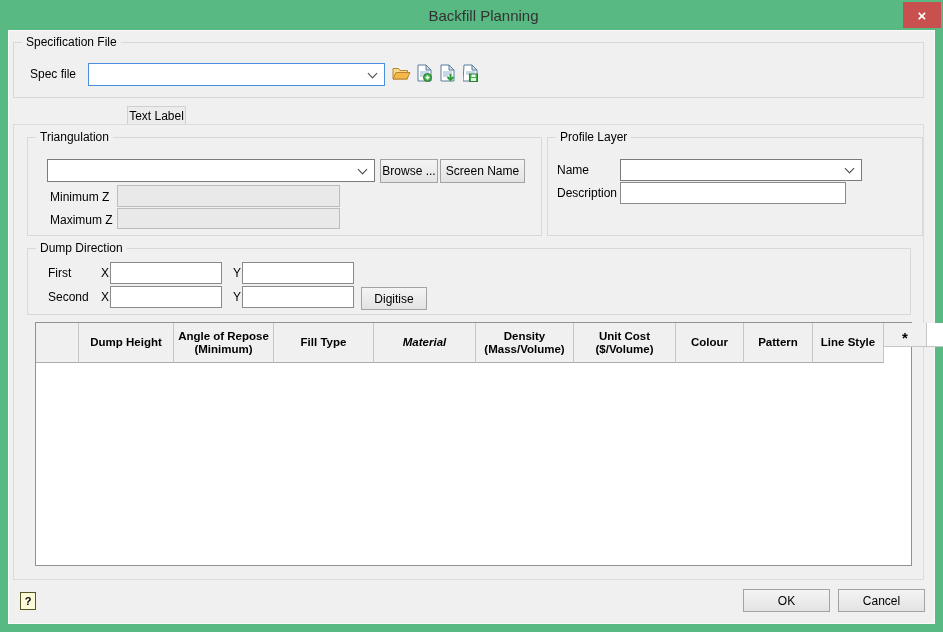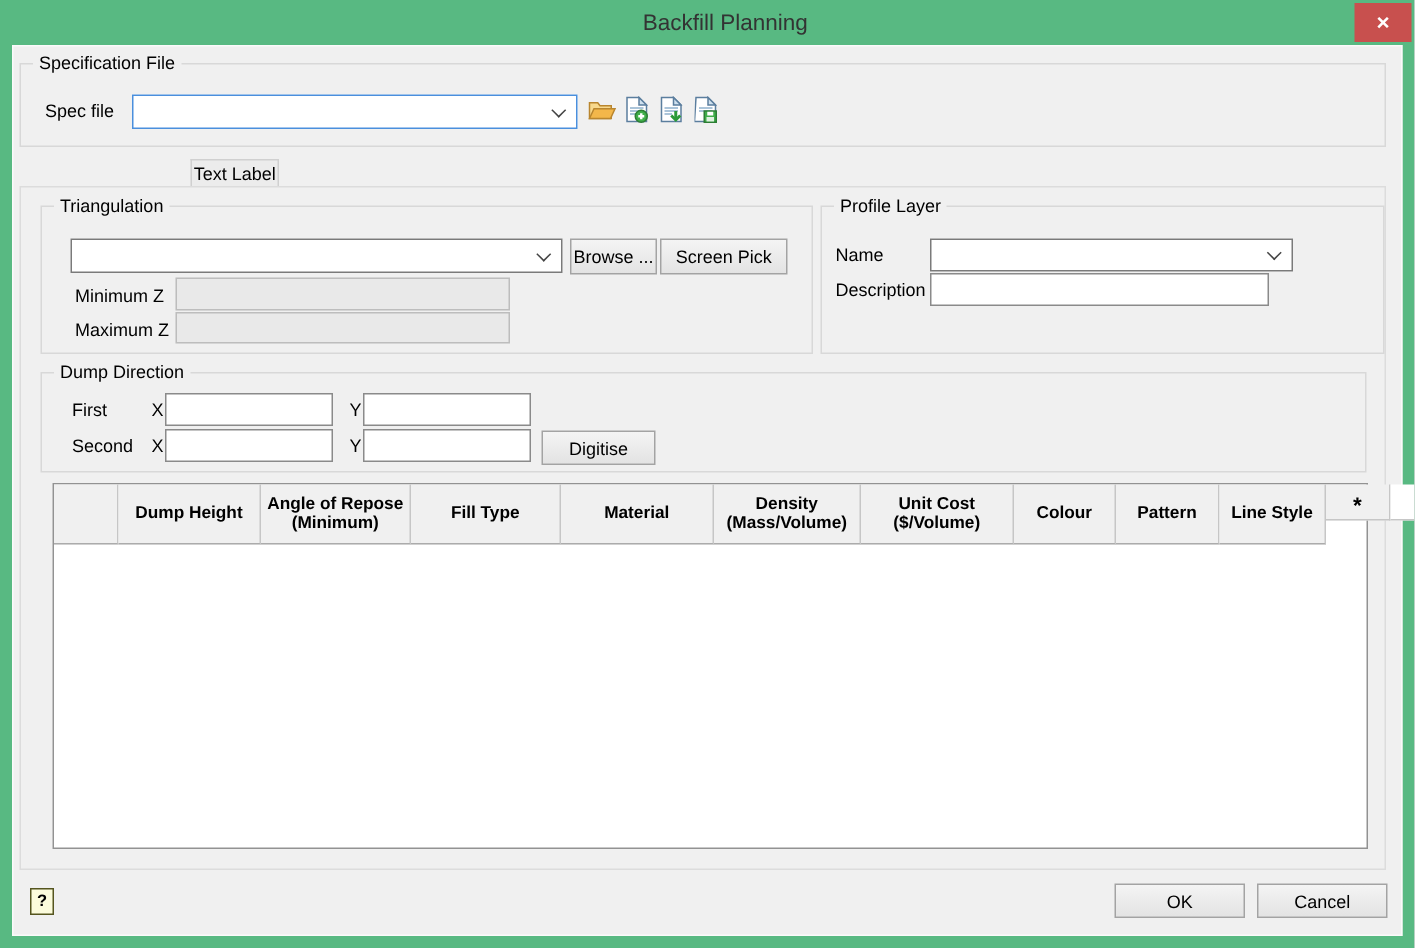--- a/index.html
+++ b/index.html
@@ -55,21 +55,21 @@
   .hc { background:#f0f0f0; border-right:1px solid #c6c6c6; border-bottom:1px solid #ababab;
     display:flex; flex-direction:column; align-items:center; justify-content:center;
     font-weight:bold; font-size:11.5px; line-height:13px; text-align:center; box-sizing:border-box; }
   .rowh { background:#f0f0f0; border-right:1px solid #c6c6c6; border-bottom:1px solid #c6c6c6;
     display:flex; align-items:center; justify-content:center; box-sizing:border-box;
     font-weight:bold; }
   .dcell { background:#fff; border-right:1px solid #3b82f6; border-bottom:1px solid #c6c6c6;
     box-sizing:border-box; display:flex; align-items:center; }
   .dcell.gray { background:#ececec; }
   .dcell.num { justify-content:flex-end; padding-right:3px; }
-  .w0{width:43px;} .w1{width:95px;} .w2{width:100px;} .w3{width:100px;} .w4{width:102px;}
+  .w0{width:43px;} .w1{width:95px;} .w2{width:100px;} .w3{width:100px;} .w4{width:102px;font-style:italic;}
   .w5{width:98px;} .w6{width:102px;} .w7{width:68px;} .w8{width:69px;} .w9{width:71px;}
   .wf{flex:1; border-right:none;}
   .hc.wf{background:#f0f0f0;}
   .dcell.wf{background:#fff;}
   .midfill { flex:1; display:flex; }
   .midfill .strip { width:43px; background:#f0f0f0; border-right:1px solid #c6c6c6; box-sizing:border-box; }
   .sep { height:5px; background:#b8b8b8; flex-shrink:0; }
   .botfill { height:20px; display:flex; flex-shrink:0; }
   .botfill .strip { width:43px; background:#f0f0f0; border-right:1px solid #c6c6c6; box-sizing:border-box; }
   .star { font-size:15px; padding-top:5px; }
@@ -163,21 +163,21 @@
       <span class="gtitle">Triangulation</span>
     </div>
     <div class="combo" style="left:39px; top:129px; width:328px; height:23px; z-index:2;">
       <span class="ctext"></span>
       <span class="chev"></span>
     </div>
     <div class="btn" style="left:372px; top:129px; width:58px; height:24px; z-index:2;">
       <span>Browse ...</span>
     </div>
     <div class="btn" style="left:432px; top:129px; width:85px; height:24px; z-index:2;">
-      <span>Screen Pick</span>
+      <span>Screen Name</span>
     </div>
     <span class="lbl" style="left:42px; top:160px; z-index:2;">Minimum Z</span>
     <div class="tbox dis" style="left:109px; top:155px; width:223px; height:22px; z-index:2;">
       <span></span>
     </div>
     <span class="lbl" style="left:42px; top:183px; z-index:2;">Maximum Z</span>
     <div class="tbox dis" style="left:109px; top:178px; width:223px; height:21px; z-index:2;">
       <span></span>
     </div>
 
@@ -208,21 +208,21 @@
     </div>
     <span class="lbl" style="left:40px; top:260px; z-index:2;">Second</span>
     <span class="lbl" style="left:93px; top:260px; z-index:2;">X</span>
     <div class="tbox" style="left:102px; top:256px; width:112px; height:22px; z-index:2;">
       <span></span>
     </div>
     <span class="lbl" style="left:225px; top:260px; z-index:2;">Y</span>
     <div class="tbox" style="left:234px; top:256px; width:112px; height:22px; z-index:2;">
       <span></span>
     </div>
-    <div class="btn" style="left:353px; top:257px; width:76px; height:23px; z-index:2;">
+    <div class="btn" style="left:353px; top:257px; width:66px; height:23px; z-index:2;">
       <span>Digitise</span>
     </div>
 
     <div class="grid" style="z-index:2;">
       <div class="grow gh">
         <div class="hc w0"></div>
         <div class="hc w1">
           <span>Dump Height</span>
             <span></span>
         </div>

